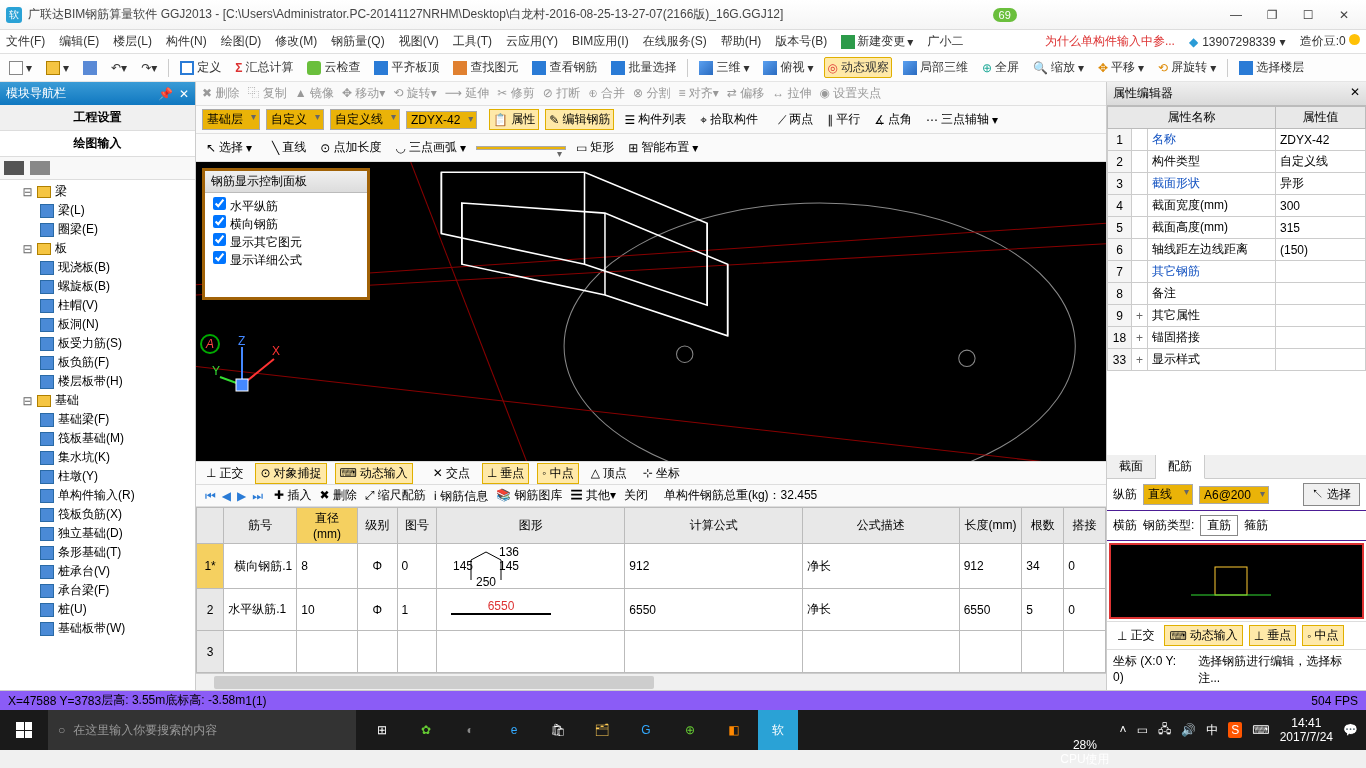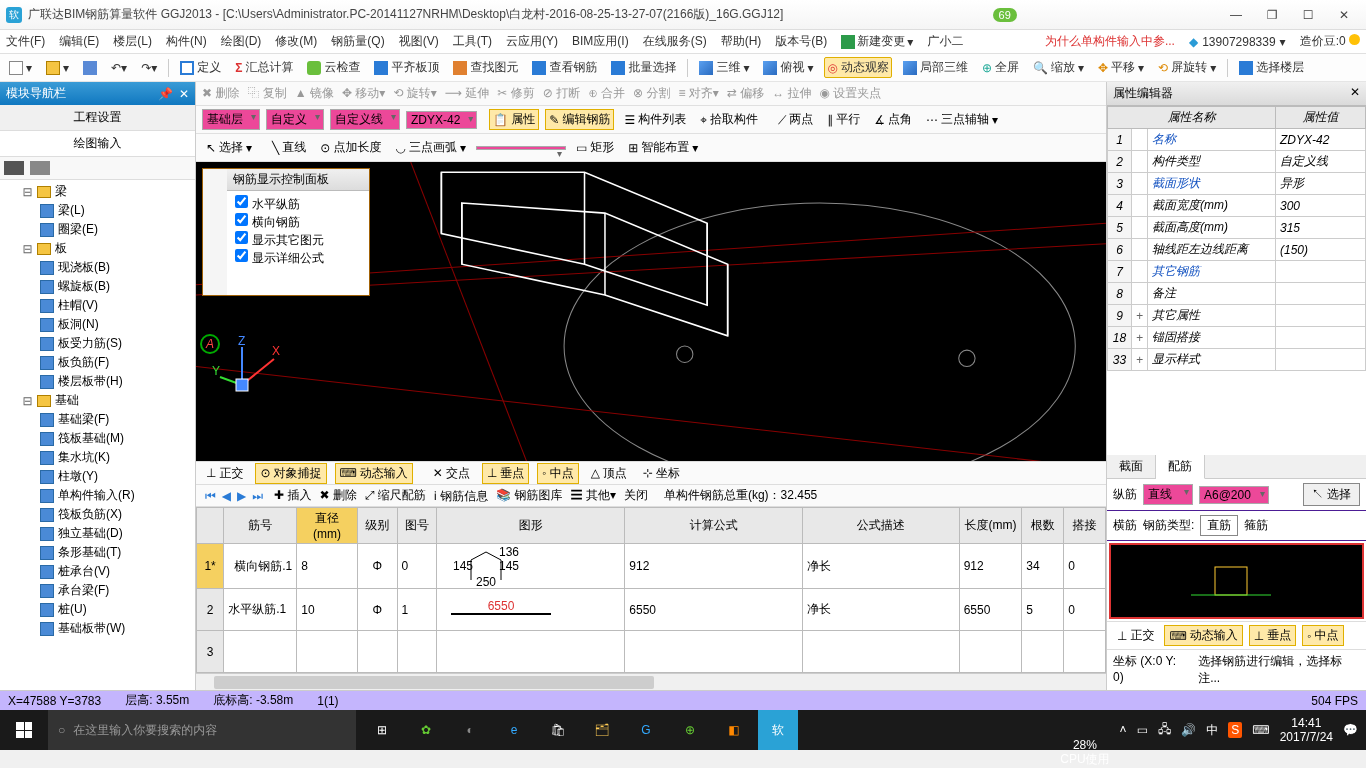--- a/index.html
+++ b/index.html
@@ -39,47 +39,47 @@
 .ic-orange { background: #e08030; }
 .ic-cube { background: linear-gradient(135deg,#5aa0f0,#2a6bc0); }
 
 
 .main { display: flex; height: 608px; }
 
 
 .sidebar { width: 196px; background: #f8f8f8; border-right: 1px solid #ccc; display: flex; flex-direction: column; }
 .side-header { background: linear-gradient(#3a9bd6,#1078c0); color: #fff; padding: 3px 6px; display: flex; align-items: center; justify-content: space-between; }
 .side-header .ctrls { display: flex; gap: 6px; }
-.side-tab { text-align: center; padding: 4px 0; background: #f0f0f0; border-bottom: 1px solid #ddd; }
+.side-tab { text-align: center; padding: 4px 0; background: #f0f0f0; border-bottom: 1px solid #ddd; font-weight: bold; }
 .side-tab.active { background: #fff; }
 .side-icons { padding: 4px; display: flex; gap: 6px; border-bottom: 1px solid #ddd; }
 .side-icons span { width: 20px; height: 14px; background: #555; }
 .tree { flex: 1; overflow: auto; padding: 2px 0; background: #fff; }
 .tree-item { display: flex; align-items: center; padding: 1px 4px 1px 18px; gap: 4px; white-space: nowrap; }
 .tree-item.l2 { padding-left: 22px; }
 .tree-item.l3 { padding-left: 40px; }
 .tree-item .exp { width: 11px; text-align: center; color: #666; }
 .tree-item .fold { width: 14px; height: 12px; background: #f5c542; border: 1px solid #b08000; }
 .tree-item .node-ic { width: 14px; height: 14px; background: #4a8ad6; border: 1px solid #2a6aa6; }
 .side-footer { border-top: 1px solid #ccc; }
 .side-footer div { text-align: center; padding: 4px 0; border-bottom: 1px solid #ddd; background: #f0f0f0; }
 
 
 .center { flex: 1; display: flex; flex-direction: column; min-width: 0; }
 .center-toolbar { background: #fafafa; border-bottom: 1px solid #e0e0e0; display: flex; align-items: center; padding: 2px 6px; gap: 8px; flex-wrap: nowrap; height: 24px; overflow: hidden; }
 .center-toolbar .grey { color: #999; }
 .center-toolbar2 { background: #fafafa; border-bottom: 1px solid #e0e0e0; display: flex; align-items: center; padding: 2px 6px; gap: 6px; height: 28px; }
-.combo { border: 1px solid #aaa; padding: 1px 16px 1px 4px; background: #ec4899; position: relative; min-width: 50px; }
+.combo { border: 1px solid #aaa; padding: 1px 16px 1px 4px; background: #eab308; position: relative; min-width: 50px; }
 .combo::after { content: "▾"; position: absolute; right: 3px; top: 1px; color: #666; font-size: 10px; }
 .btn-box { display: flex; align-items: center; gap: 3px; padding: 2px 4px; }
 .btn-box.pressed { background: #ffe9a8; border: 1px solid #e0b000; padding: 1px 3px; }
 
 
 .viewport { flex: 1; background: #000; position: relative; overflow: hidden; }
-.rebar-panel { position: absolute; left: 6px; top: 6px; width: 168px; background: #f5f5f5; border: 1px solid #a16207; padding-left: 24px; }
+.rebar-panel { position: absolute; left: 6px; top: 6px; width: 168px; background: #f5f5f5; border: 3px solid #a16207; }
 .rebar-panel .hdr { background: linear-gradient(#f0f0f0,#dcdcdc); padding: 2px 6px; border-bottom: 1px solid #bbb; }
 .rebar-panel .body { background: #fff; padding: 4px 8px 28px; }
 .rebar-panel label { display: block; font-size: 12px; }
 .rebar-panel input { margin-right: 4px; }
 .axes { position: absolute; left: 16px; bottom: 56px; }
 .a-mark { position: absolute; left: 4px; top: 172px; width: 20px; height: 20px; border: 2px solid #0a0; border-radius: 50%; color: #f44; display: flex; align-items: center; justify-content: center; font-style: italic; }
 
 
 .wires { position: absolute; inset: 0; }
 
@@ -101,36 +101,36 @@
 .rebar-table .row-hdr { background: #e8e8e8; width: 26px; }
 .rebar-table tr.sel .row-hdr { background: #f5d060; }
 .rebar-table .shape-cell { height: 42px; position: relative; }
 .scrollbar-h { height: 17px; background: #f0f0f0; border-top: 1px solid #ccc; position: relative; }
 .scrollbar-h .thumb { position: absolute; left: 18px; top: 2px; width: 440px; height: 13px; background: #cdcdcd; border-radius: 2px; }
 
 
 .rightpanel { width: 260px; border-left: 1px solid #ccc; background: #fff; display: flex; flex-direction: column; }
 .rp-header { background: linear-gradient(#f0f0f0,#dadada); padding: 3px 6px; display: flex; justify-content: space-between; border-bottom: 1px solid #bbb; }
 .rp-table { flex: 0 0 auto; }
-.rp-table table { width: 100%; border-collapse: collapse; font-style: italic; }
+.rp-table table { width: 100%; border-collapse: collapse; }
 .rp-table th { background: #e8e8e8; border: 1px solid #bbb; padding: 2px; font-weight: normal; }
 .rp-table td { border: 1px solid #ccc; padding: 2px 4px; height: 18px; }
 .rp-table .num { width: 24px; text-align: center; background: #f5f5f5; }
 .rp-table .blue { color: #1050c0; }
 .rp-tabs { display: flex; border-bottom: 1px solid #ccc; background: #f0f0f0; margin-top: 84px; }
 .rp-tabs span { padding: 3px 12px; border-right: 1px solid #ccc; }
 .rp-tabs span.active { background: #fff; border-bottom: 1px solid #fff; margin-bottom: -1px; }
 .rp-row { display: flex; align-items: center; gap: 6px; padding: 4px 6px; border-bottom: 1px solid #4c1d95; }
 .rp-row .spacer { flex: 1; }
 .rp-preview { flex: 1; background: #000; border: 2px solid #d33; margin: 2px; min-height: 60px; position: relative; }
 .rp-snap { display: flex; gap: 6px; padding: 3px 6px; border-top: 1px solid #ddd; }
 .rp-status { padding: 3px 6px; border-top: 1px solid #ddd; font-size: 11px; display: flex; gap: 10px; }
 
 
-.statusbar { height: 20px; background: #c4b5fd; border-top: 1px solid #ccc; display: flex; align-items: center; padding: 0 8px; gap: 24px; font-size: 11px; }
+.statusbar { height: 20px; background: #8b5cf6; border-top: 1px solid #ccc; display: flex; align-items: center; padding: 0 8px; font-size: 11px; }
 .statusbar .right { margin-left: auto; }
 
 
 .taskbar { height: 40px; background: #1a1a1a; display: flex; align-items: center; color: #fff; }
 .taskbar .start { width: 48px; height: 40px; display: flex; align-items: center; justify-content: center; }
 .taskbar .search { height: 40px; background: #333; display: flex; align-items: center; padding: 0 10px; gap: 8px; width: 308px; color: #999; }
 .taskbar .tb-icons { display: flex; align-items: center; gap: 4px; margin-left: 6px; }
 .taskbar .tb-icons .tic { width: 40px; height: 40px; display: flex; align-items: center; justify-content: center; }
 .taskbar .tray { margin-left: auto; display: flex; align-items: center; gap: 10px; padding-right: 8px; font-size: 11px; }
 .taskbar .cpu { text-align: center; line-height: 1.2; margin-top: 44px; }

